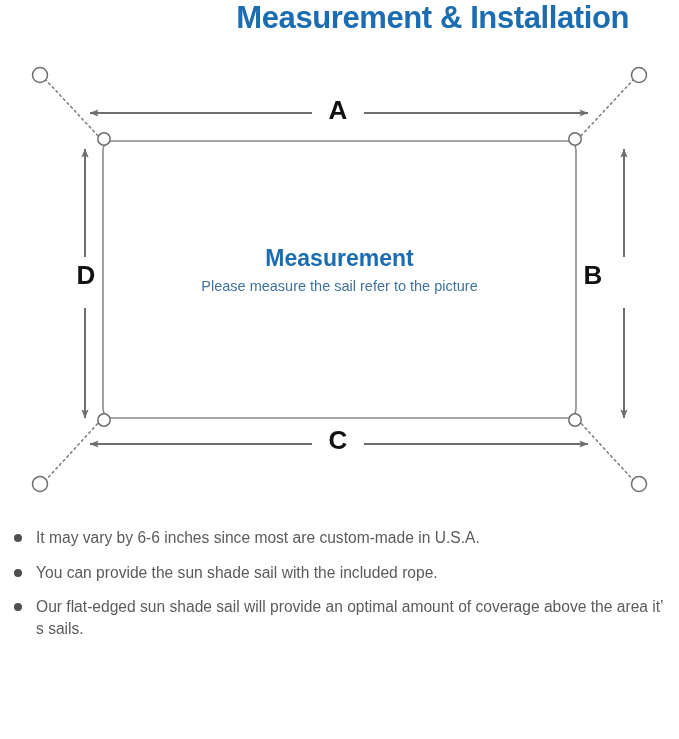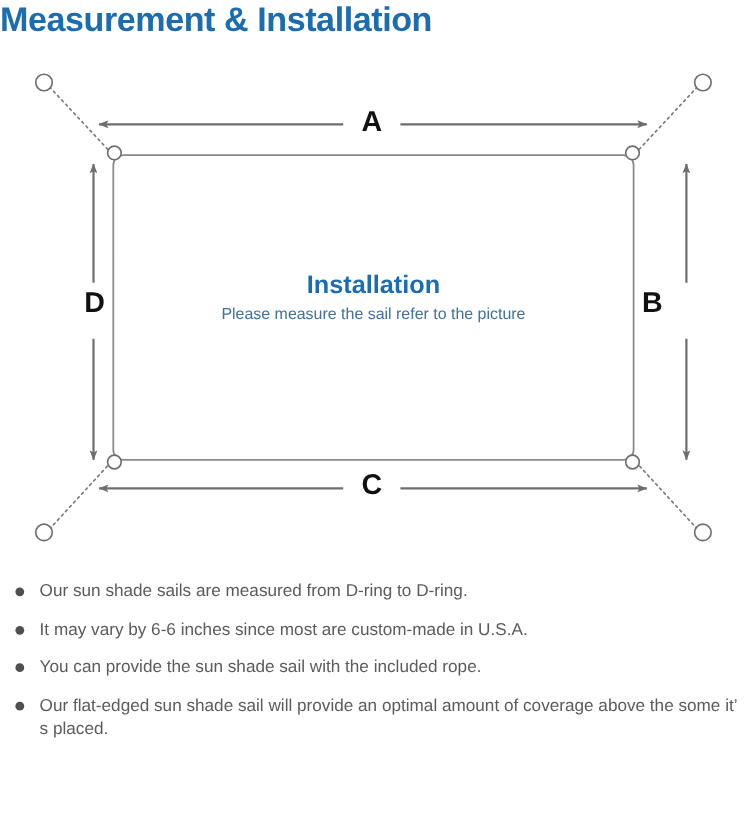--- a/index.html
+++ b/index.html
@@ -22,21 +22,21 @@
     width: 679px;
     height: 739px;
   }
 
   
   .title {
     position: absolute;
     top: 0px;
     left: 0;
     width: 629px;
-    text-align: left;
+    text-align: right;
     font-size: 31px;
     font-weight: bold;
     color: #1b6cb0;
     letter-spacing: -0.4px;
     line-height: 36px;
     white-space: nowrap;
   }
 
   
   .diagram {
@@ -169,46 +169,42 @@
       </g>
 
       <g>
         <line x1="624" y1="105" x2="624" y2="213" stroke="#6e6e6e" stroke-width="2" marker-start="url(#arrowStart)"></line>
         <line x1="624" y1="264" x2="624" y2="374" stroke="#6e6e6e" stroke-width="2" marker-end="url(#arrowEnd)"></line>
       </g>
 
     </svg>
   </div>
 
-  <div class="center-title">Installation</div>
+  <div class="center-title">Measurement</div>
   <div class="center-sub">Please measure the sail refer to the picture</div>
 
   <div class="dim-label dim-a">A</div>
   <div class="dim-label dim-b">B</div>
   <div class="dim-label dim-c">C</div>
   <div class="dim-label dim-d">D</div>
 
   <div class="notes">
 
-    <div class="note-item">
-      <span class="note-bullet"></span>
-      <span class="note-text">Our sun shade sails are measured from D-ring to D-ring.</span>
-    </div>
 
     <div class="note-item">
       <span class="note-bullet"></span>
       <span class="note-text">It may vary by 6-6 inches since most are custom-made in U.S.A.</span>
     </div>
 
 
     <div class="note-item">
       <span class="note-bullet"></span>
       <span class="note-text">You can provide the sun shade sail with the included rope.</span>
     </div>
 
     <div class="note-item">
       <span class="note-bullet"></span>
-      <span class="note-text">Our flat-edged sun shade sail will provide an optimal amount of coverage above the some it’ s placed.</span>
+      <span class="note-text">Our flat-edged sun shade sail will provide an optimal amount of coverage above the area it’ s sails.</span>
     </div>
 
   </div>
 
 </div>
 
 </body></html>

